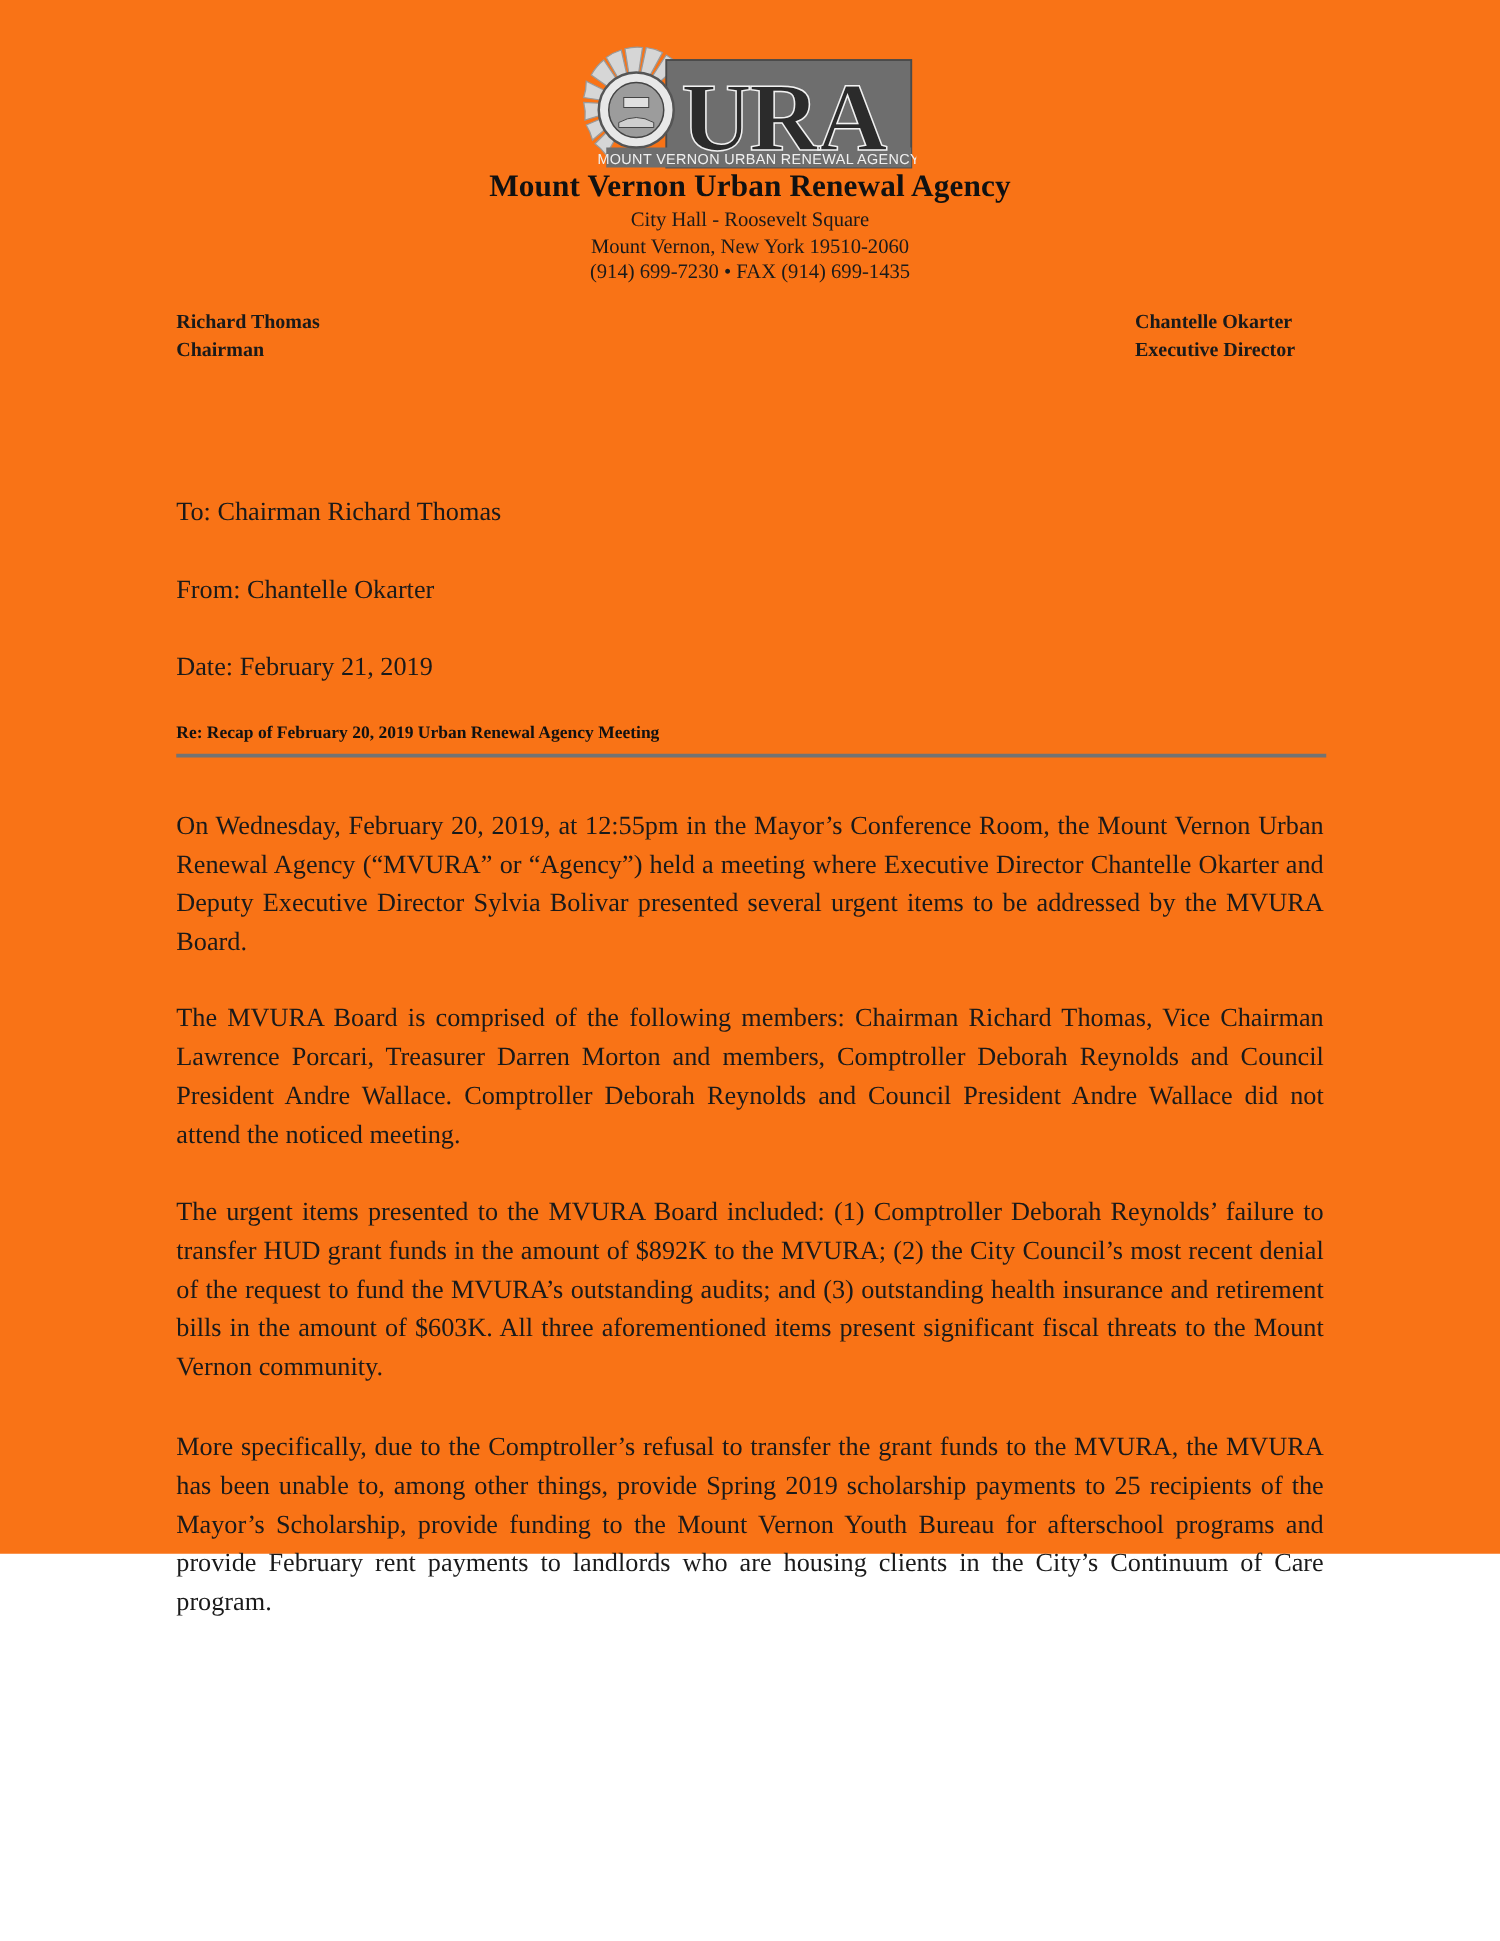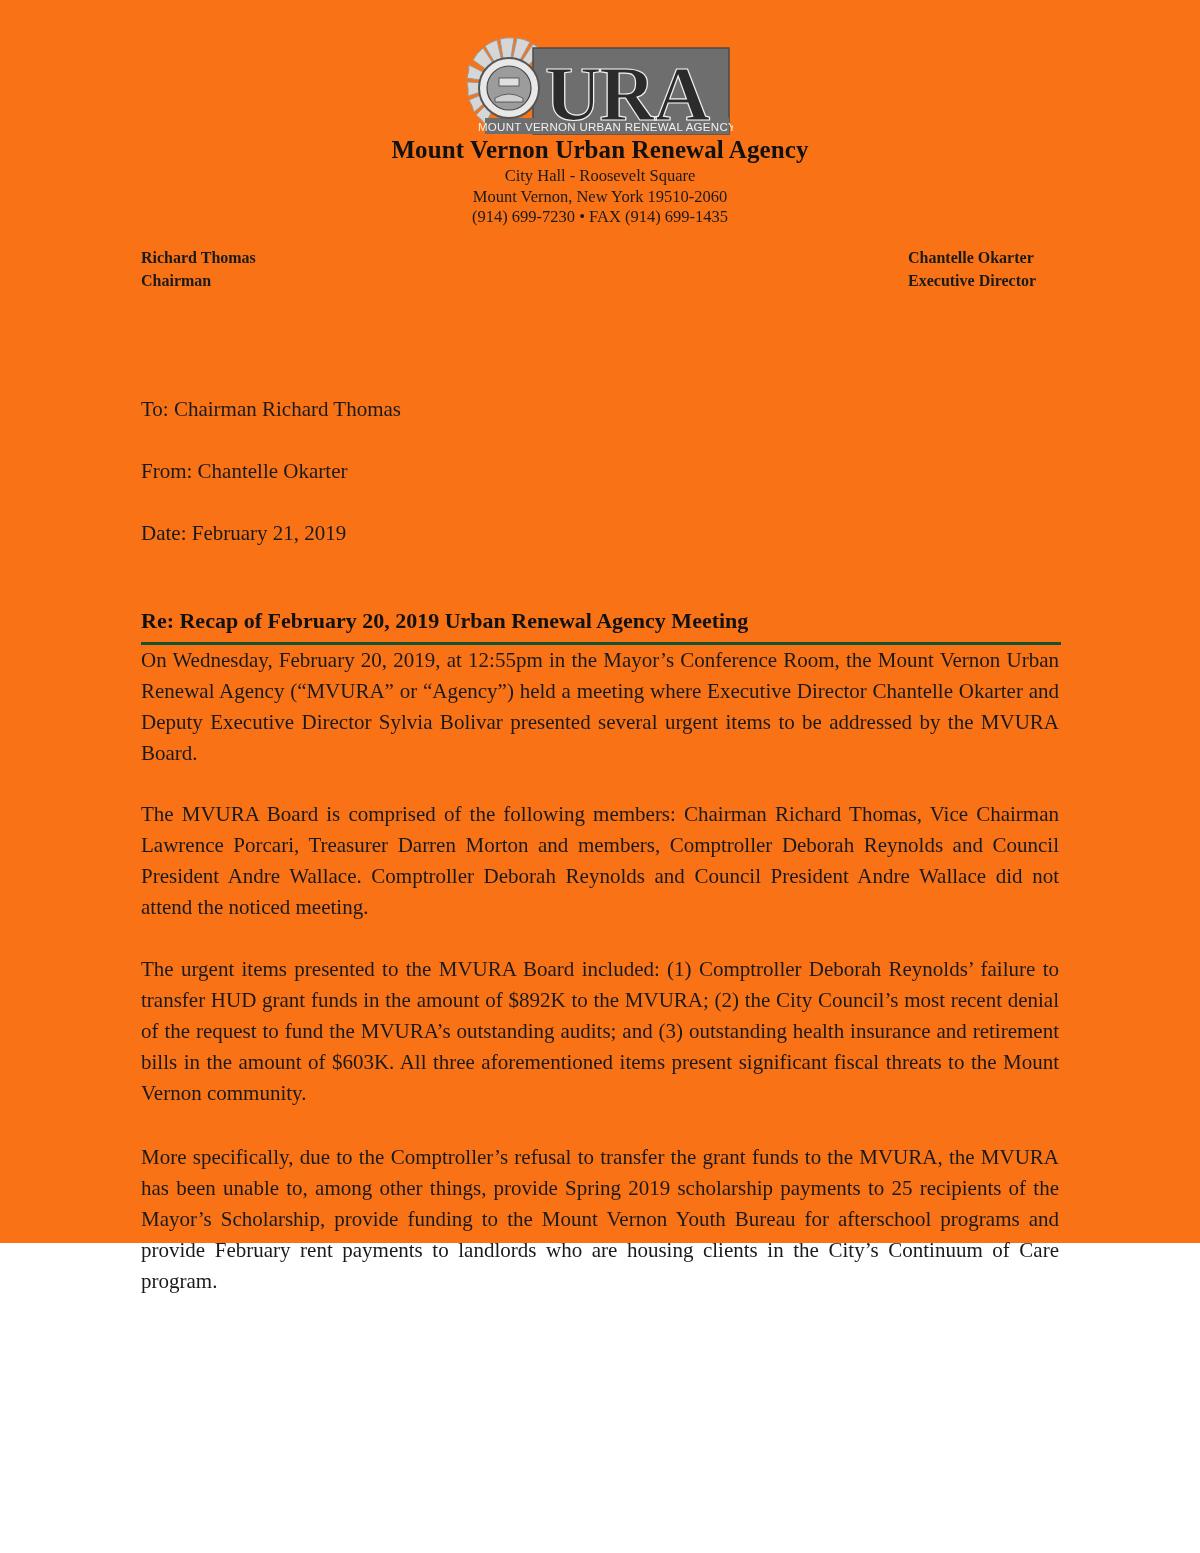--- a/index.html
+++ b/index.html
@@ -79,26 +79,26 @@
       font-size: 21px;
       color: #1a1a1a;
     }
     .meta-to { top: 397px; }
     .meta-from { top: 459px; }
     .meta-date { top: 521px; }
 
     .re-line {
       position: absolute;
       left: 141px;
-      top: 608px;
+      top: 579px;
       width: 920px;
       font-weight: bold;
-      font-size: 22px;
+      font-size: 14px;
       padding-bottom: 8px;
-      border-bottom: 3px solid #14532d;
+      border-bottom: 3px solid #737373;
     }
 
     .para {
       position: absolute;
       left: 141px;
       width: 918px;
       font-size: 21px;
       line-height: 31px;
       text-align: justify;
       color: #1a1a1a;

